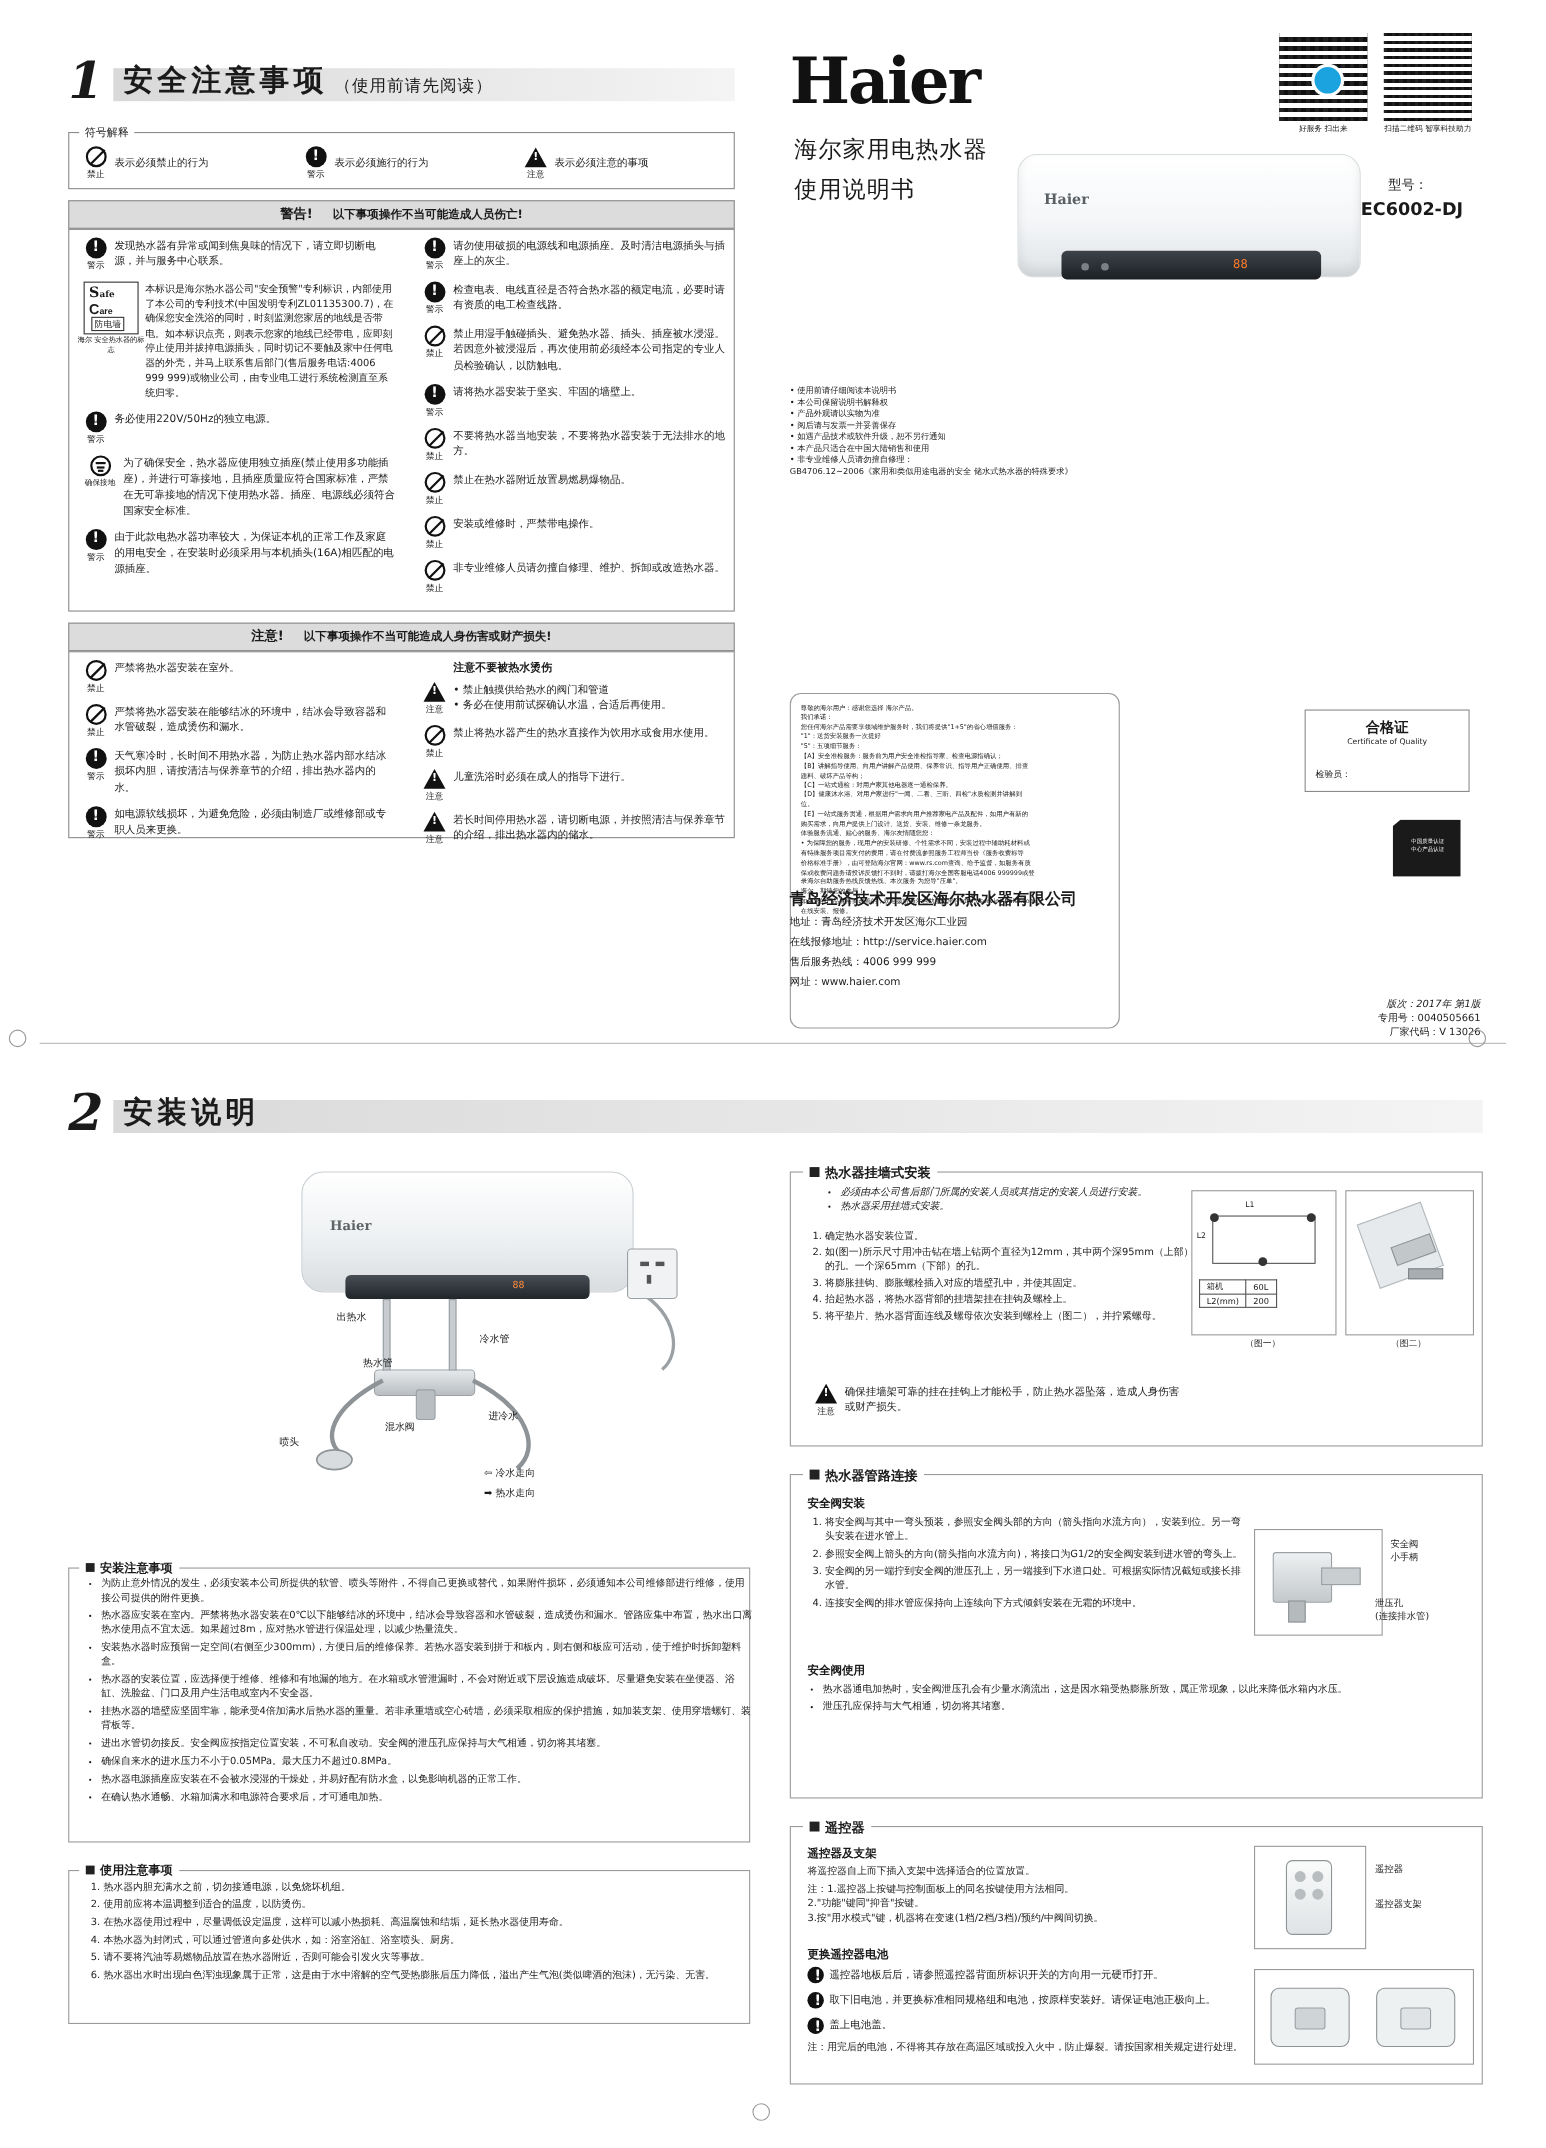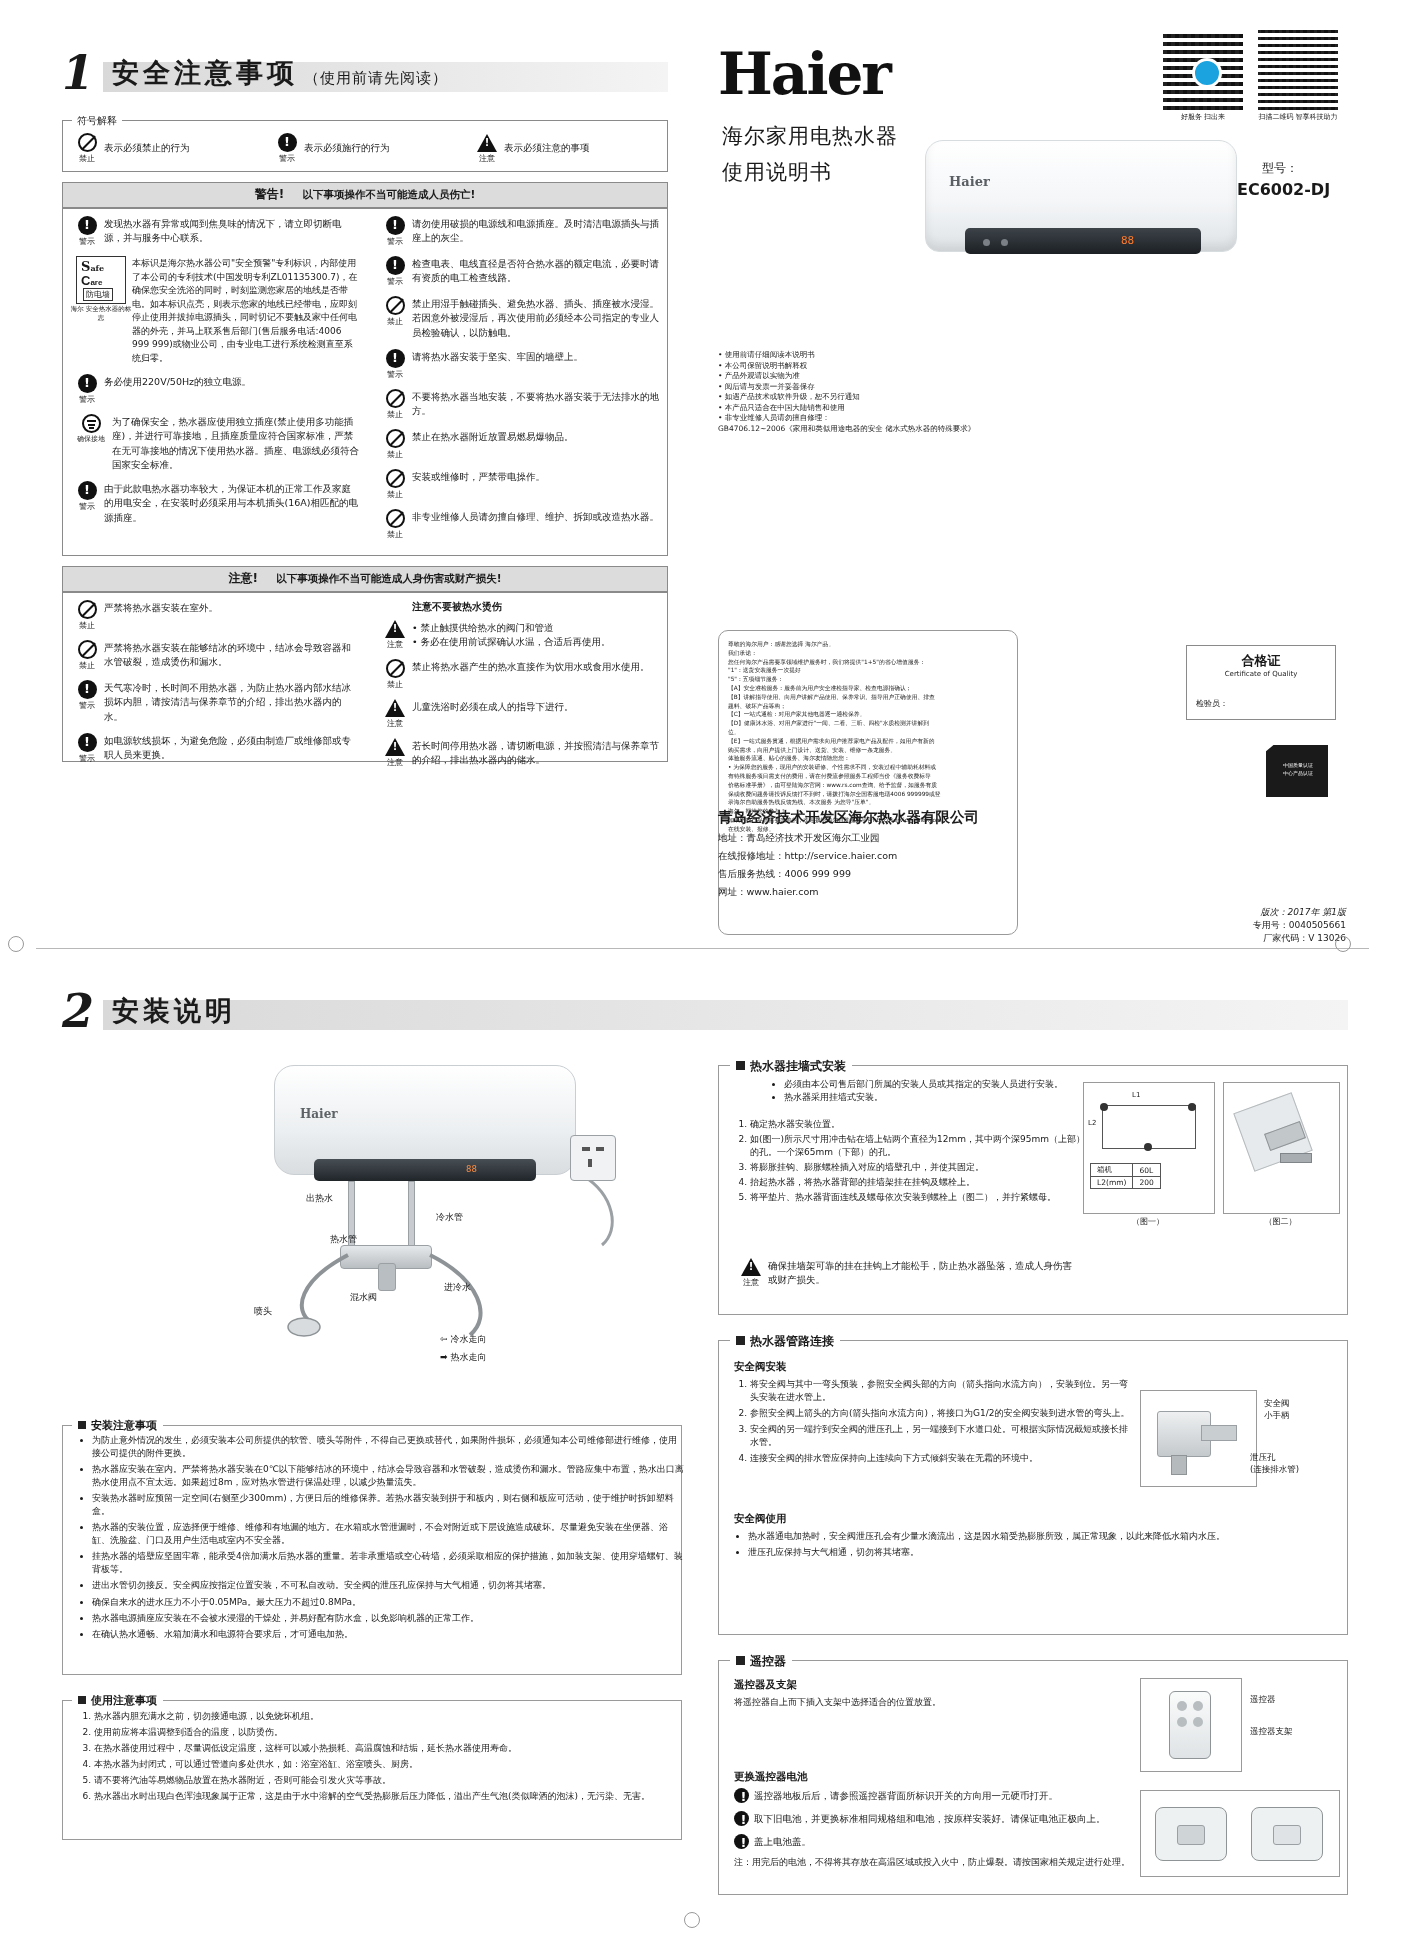--- a/index.html
+++ b/index.html
@@ -411,21 +411,21 @@
     <li class="tiny" style="margin-bottom:3px;">在热水器使用过程中，尽量调低设定温度，这样可以减小热损耗、高温腐蚀和结垢，延长热水器使用寿命。</li>
     <li class="tiny" style="margin-bottom:3px;">本热水器为封闭式，可以通过管道向多处供水，如：浴室浴缸、浴室喷头、厨房。</li>
     <li class="tiny" style="margin-bottom:3px;">请不要将汽油等易燃物品放置在热水器附近，否则可能会引发火灾等事故。</li>
     <li class="tiny" style="margin-bottom:3px;">热水器出水时出现白色浑浊现象属于正常，这是由于水中溶解的空气受热膨胀后压力降低，溢出产生气泡(类似啤酒的泡沫)，无污染、无害。</li>
   </ol>
 
   <div class="box" style="left:718px;top:1065px;width:630px;height:250px;border-color:#9a9a9a;"></div>
   <div style="position:absolute;left:730px;top:1058px;background:#fff;padding:0 6px;font-size:12px;font-weight:bold;">
     <span style="display:inline-block;width:9px;height:9px;background:#222;margin-right:5px;"></span><span>热水器挂墙式安装</span>
   </div>
-  <ul style="position:absolute;left:770px;top:1078px;width:330px;margin:0;padding-left:14px;list-style:disc;">
+  <ul style="position:absolute;left:750px;top:1078px;width:330px;margin:0;padding-left:14px;list-style:disc;font-style:italic;">
     <li class="tiny">必须由本公司售后部门所属的安装人员或其指定的安装人员进行安装。</li>
     <li class="tiny">热水器采用挂墙式安装。</li>
   </ul>
   <ol style="position:absolute;left:734px;top:1118px;width:340px;margin:0;padding-left:16px;">
     <li class="tiny" style="margin-bottom:2px;">确定热水器安装位置。</li>
     <li class="tiny" style="margin-bottom:2px;">如(图一)所示尺寸用冲击钻在墙上钻两个直径为12mm，其中两个深95mm（上部）的孔。一个深65mm（下部）的孔。</li>
     <li class="tiny" style="margin-bottom:2px;">将膨胀挂钩、膨胀螺栓插入对应的墙壁孔中，并使其固定。</li>
     <li class="tiny" style="margin-bottom:2px;">抬起热水器，将热水器背部的挂墙架挂在挂钩及螺栓上。</li>
     <li class="tiny" style="margin-bottom:2px;">将平垫片、热水器背面连线及螺母依次安装到螺栓上（图二），并拧紧螺母。</li>
   </ol>
@@ -493,20 +493,25 @@
 小手柄</div>
   <div style="position:absolute;left:1250px;top:1452px;font-size:8.5px;white-space:pre-line;">泄压孔
 (连接排水管)</div>
 
   <div class="box" style="left:718px;top:1660px;width:630px;height:235px;border-color:#9a9a9a;"></div>
   <div style="position:absolute;left:730px;top:1653px;background:#fff;padding:0 6px;font-size:12px;font-weight:bold;">
     <span style="display:inline-block;width:9px;height:9px;background:#222;margin-right:5px;"></span><span>遥控器</span>
   </div>
   <div style="position:absolute;left:734px;top:1678px;font-size:10.5px;font-weight:bold;">遥控器及支架</div>
   <div class="tiny" style="position:absolute;left:734px;top:1696px;width:400px;">将遥控器自上而下插入支架中选择适合的位置放置。</div>
+  <div style="position:absolute;left:734px;top:1712px;width:400px;">
+    <div class="tiny">注：1.遥控器上按键与控制面板上的同名按键使用方法相同。</div>
+    <div class="tiny">2."功能"键同"抑音"按键。</div>
+    <div class="tiny">3.按"用水模式"键，机器将在变速(1档/2档/3档)/预约/中阀间切换。</div>
+  </div>
   <div style="position:absolute;left:734px;top:1770px;font-size:10.5px;font-weight:bold;">更换遥控器电池</div>
   <div style="position:absolute;left:734px;top:1788px;width:400px;">
     <div class="rowitem" style="margin-bottom:4px;">
       <span style="flex:0 0 20px;"><span class="ic ic-must" style="width:15px;height:15px;"></span></span>
       <span class="txt">遥控器地板后后，请参照遥控器背面所标识开关的方向用一元硬币打开。</span>
     </div>
     <div class="rowitem" style="margin-bottom:4px;">
       <span style="flex:0 0 20px;"><span class="ic ic-must" style="width:15px;height:15px;"></span></span>
       <span class="txt">取下旧电池，并更换标准相同规格组和电池，按原样安装好。请保证电池正极向上。</span>
     </div>

